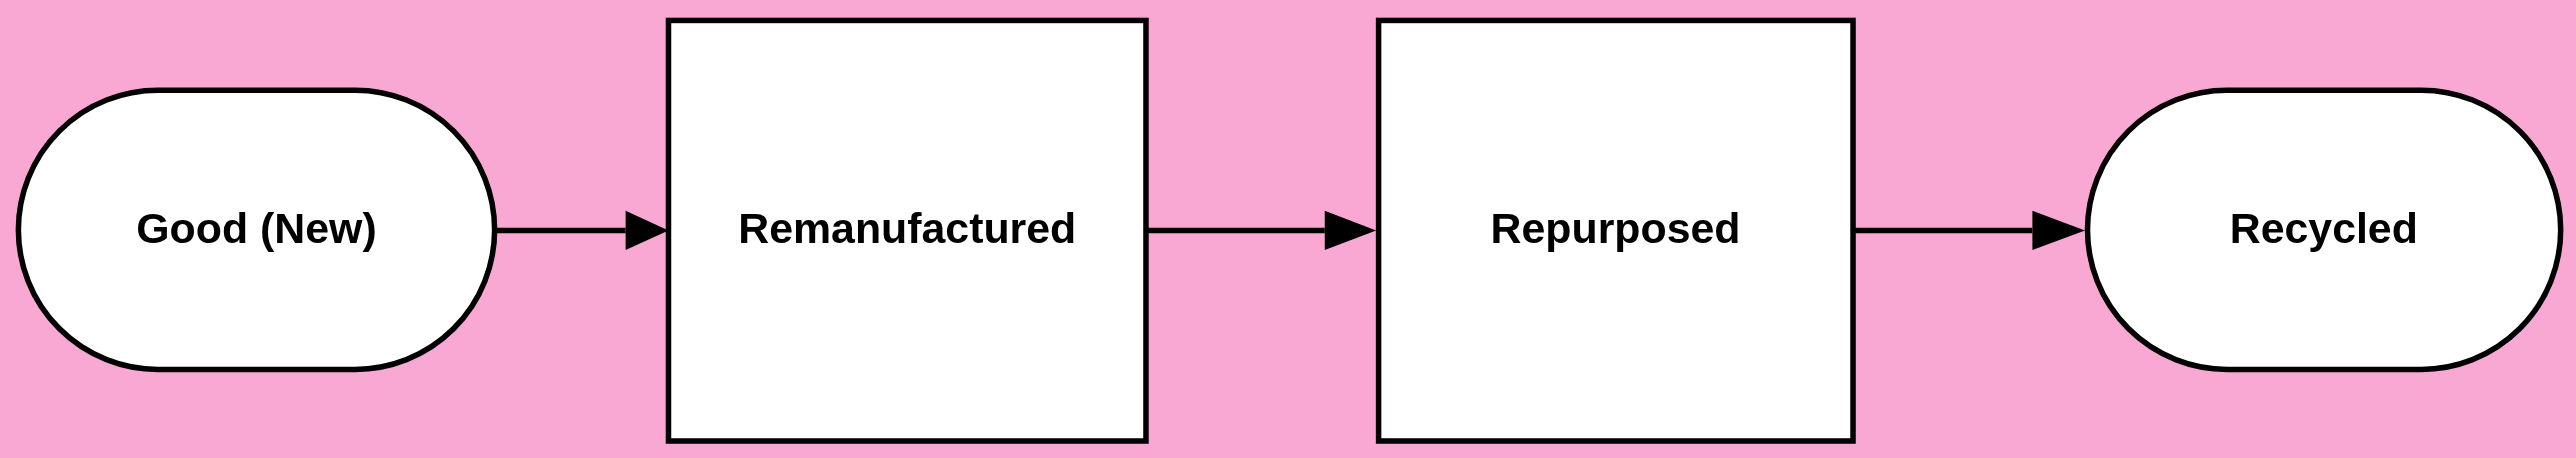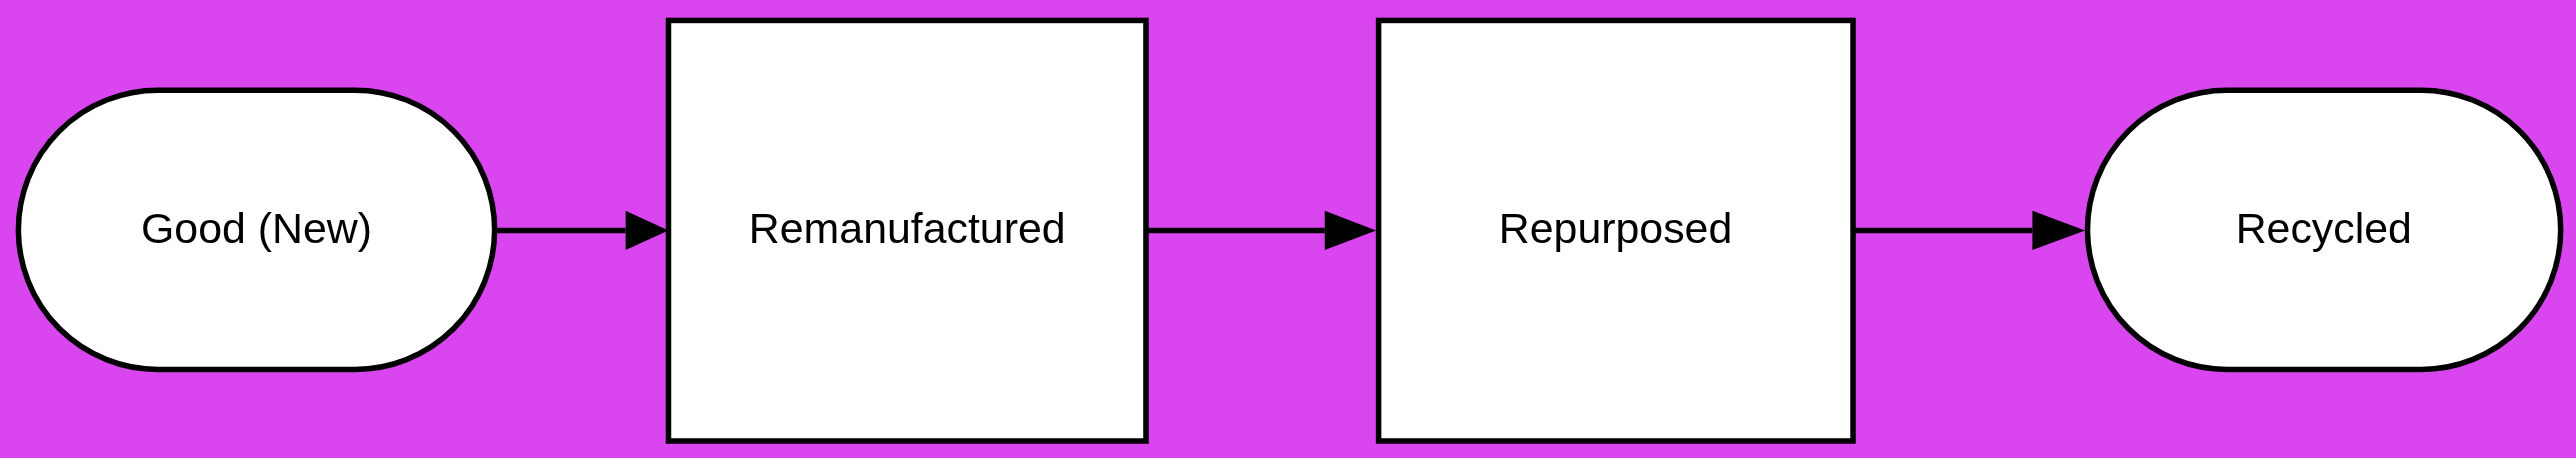--- a/index.html
+++ b/index.html
@@ -8,22 +8,23 @@
     padding: 0;
     background: #ffffff;
   }
   body {
     font-family: "Liberation Sans", sans-serif;
   }
   #diagram-root {
     position: relative;
     width: 2576px;
     height: 459px;
-    background: #d946ef;
+    background: #f9a8d4;
     overflow: hidden;
+    font-weight: bold;
   }
   #flow-svg {
     display: block;
     width: 2576px;
     height: 459px;
   }
   .node-shape {
     fill: #ffffff;
     stroke: #000000;
     stroke-width: 9;

